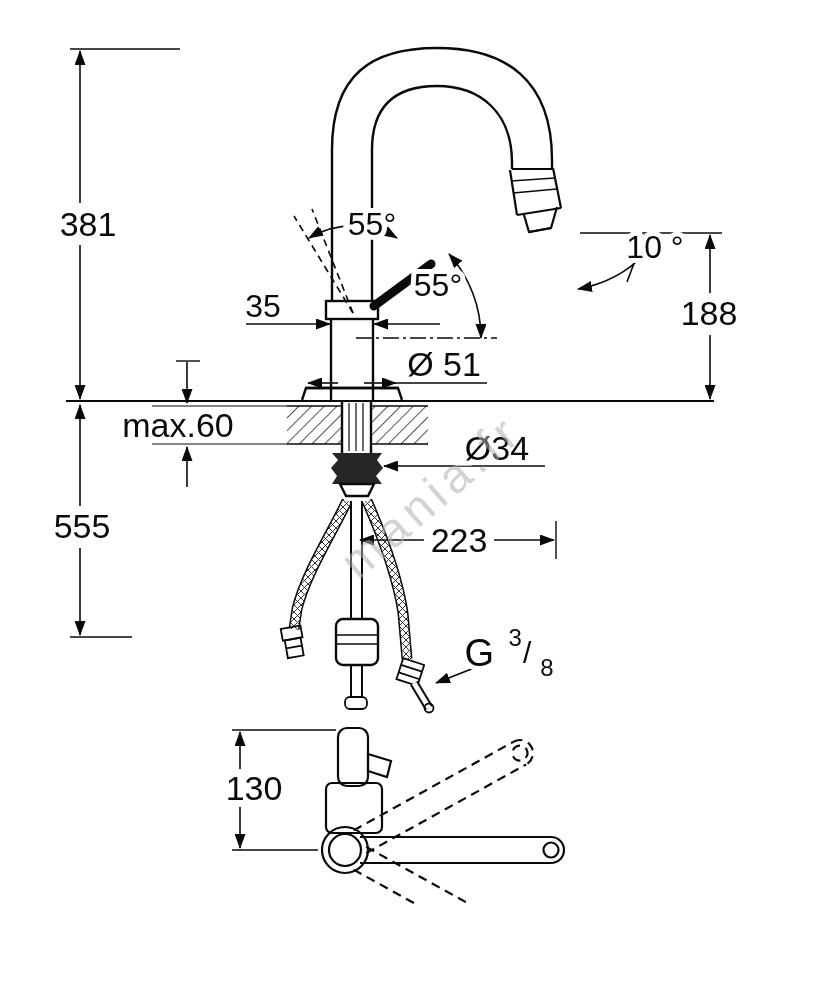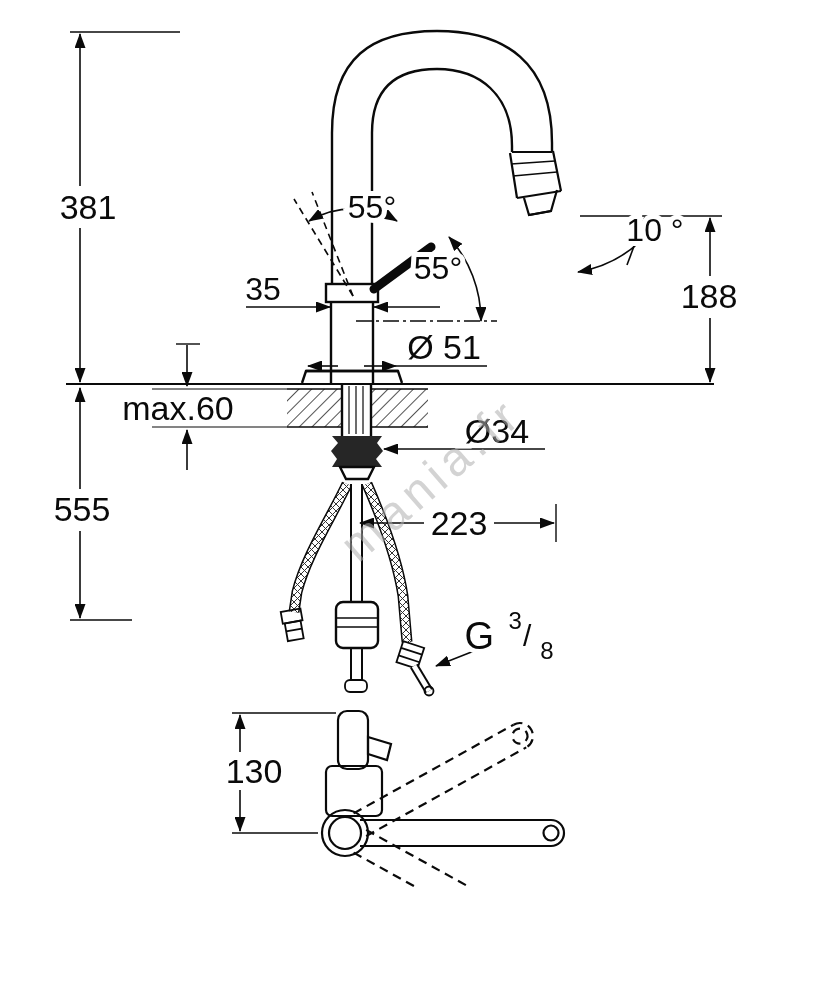--- a/index.html
+++ b/index.html
@@ -2,20 +2,21 @@
 <html><head>
 <meta charset="utf-8">
 <style>
   html,body { margin:0; padding:0; background:#ffffff; }
   .page {
     position:relative;
     width:834px; height:887px;
     background:#ffffff;
     font-family:"Liberation Sans", sans-serif;
     overflow:hidden;
+    margin-top:17px;
   }
   svg text {
     font-family:"Liberation Sans", sans-serif;
     fill:#0a0a0a;
   }
   .halo {
     stroke:#ffffff;
     stroke-width:10px;
     paint-order:stroke;
   }

